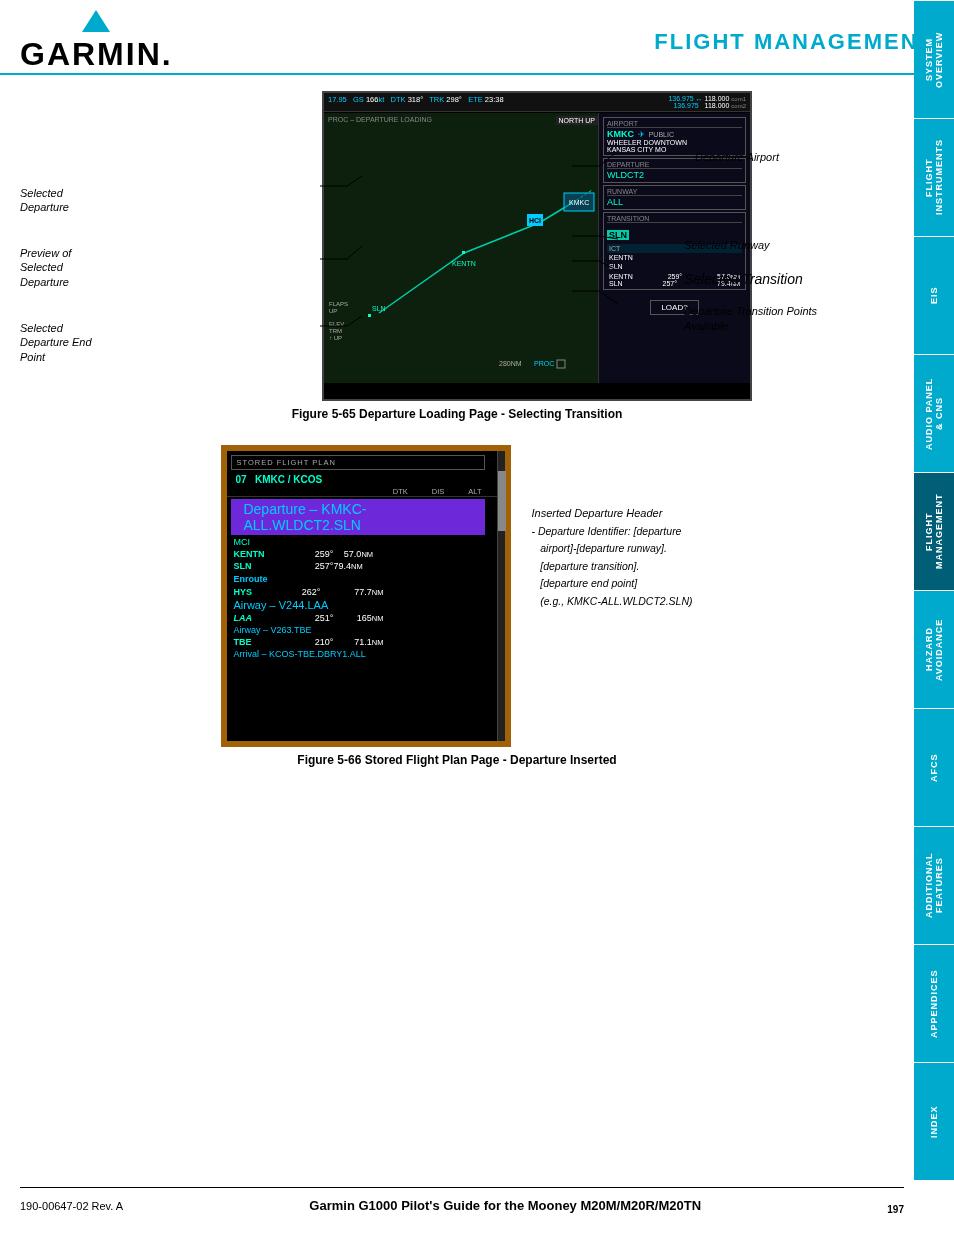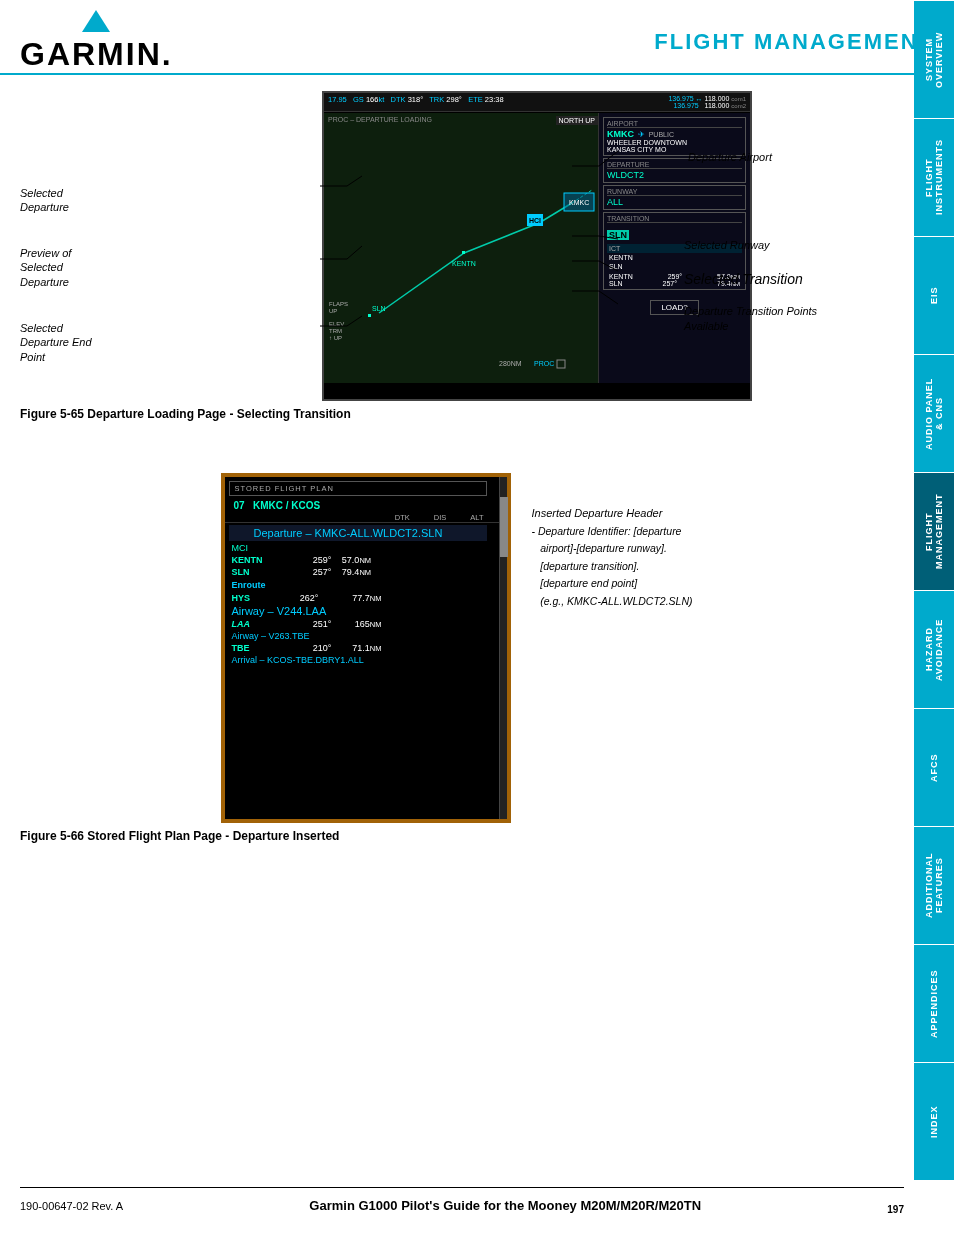--- a/index.html
+++ b/index.html
@@ -96,42 +96,41 @@
     .avionics-screen {
       background: #000;
       width: 430px;
       height: 310px;
       position: relative;
       border: 2px solid #444;
       overflow: hidden;
     }
 
     .figure-caption {
-      text-align: left;
+      text-align: center;
       font-size: 12px;
       font-weight: bold;
       margin-top: 6px;
       color: #000;
     }
 
     
     .figure2-section {
       margin-top: 24px;
       position: relative;
     }
 
     .flight-plan-screen {
       background: #000;
       width: 290px;
-      height: 350px;
-      border: 4px solid #a16207;
+      height: 302px;
+      border: 6px solid #a16207;
       color: #fff;
       font-size: 9px;
       position: relative;
-      margin-top: 28px;
     }
 
     .fp-scroll {
       position: absolute;
       right: 0;
       top: 0;
       width: 8px;
       height: 100%;
       background: #222;
       border-left: 1px solid #444;
@@ -332,21 +331,21 @@
 
           <line x1="410" y1="170" x2="437" y2="170" stroke="#000" stroke-width="1"></line>
           <line x1="437" y1="170" x2="456" y2="180" stroke="#000" stroke-width="1"></line>
 
           <line x1="410" y1="200" x2="437" y2="200" stroke="#000" stroke-width="1"></line>
           <line x1="437" y1="200" x2="456" y2="213" stroke="#000" stroke-width="1"></line>
         </svg>
       </div>
 
       <div style="position:absolute;right:0;top:30px;width:210px;">
-        <div style="position:absolute;top:30px;left:4px;font-style:italic;font-size:11px;"><em>Departure Airport</em></div>
+        <div style="position:absolute;top:30px;left:11px;font-style:italic;font-size:11px;"><em>Departure Airport</em></div>
         <div style="position:absolute;top:118px;left:0;font-style:italic;font-size:11px;"><em>Selected Runway</em></div>
         <div style="position:absolute;top:150px;left:0;font-style:italic;font-size:14px;"><em>Selected Transition</em></div>
         <div style="position:absolute;top:183px;left:0;font-style:italic;font-size:11px;line-height:1.4;"><em>Departure Transition Points<br>Available</em></div>
       </div>
     </div>
 
     <div class="figure-caption">Figure 5-65  Departure Loading Page - Selecting Transition</div>
   </div>
 
   <div class="figure2-section">
@@ -361,38 +360,38 @@
             <span>07</span>&nbsp;&nbsp;
             <span>KMKC / KCOS</span>
           </div>
 
           <div style="display:flex;justify-content:flex-end;padding:0 24px 0 0;color:#aaa;font-size:7.5px;gap:24px;margin-bottom:2px;border-bottom:1px solid #333;">
             <span>DTK</span>
             <span>DIS</span>
             <span>ALT</span>
           </div>
 
-          <div style="background:#0f172a;color:#00ccff;padding:2px 24px;font-size:11px;margin:1px 20px 1px 4px;">Departure – KMKC-ALL.WLDCT2.SLN</div>
+          <div style="background:#6d28d9;color:#00ccff;padding:2px 12px;font-size:14px;margin:1px 20px 1px 4px;">Departure – KMKC-ALL.WLDCT2.SLN</div>
 
           <div style="display:flex;padding:1px 6px;font-size:9px;flex-direction:column;">
             <span style="width:55px;color:#00ffcc;">MCI</span>
             <span style="width:45px;text-align:right;"></span>
             <span style="width:50px;text-align:right;"></span>
           </div>
 
           <div style="display:flex;padding:1px 6px;font-size:9px;">
             <span style="width:55px;color:#00ffcc;font-weight:bold;">KENTN</span>
             <span style="width:45px;text-align:right;color:#fff;">259°</span>
             <span style="width:50px;text-align:center;color:#fff;">57.0<small>NM</small></span>
           </div>
 
           <div style="display:flex;padding:1px 6px;font-size:9px;">
             <span style="width:55px;color:#00ffcc;font-weight:bold;">SLN</span>
             <span style="width:45px;text-align:right;color:#fff;">257°</span>
-            <span style="width:50px;text-align:center;color:#fff;">79.4<small>NM</small></span>
+            <span style="width:50px;text-align:left;color:#fff;">79.4<small>NM</small></span>
           </div>
 
           <div style="color:#00ccff;font-size:9px;padding:2px 6px;font-weight:bold;">Enroute</div>
 
           <div style="display:flex;padding:1px 6px;font-size:9px;">
             <span style="width:55px;color:#00ffcc;font-weight:bold;">HYS</span>
             <span style="width:45px;text-align:center;color:#fff;">262°</span>
             <span style="width:50px;text-align:right;color:#fff;">77.7<small>NM</small></span>
           </div>
 

